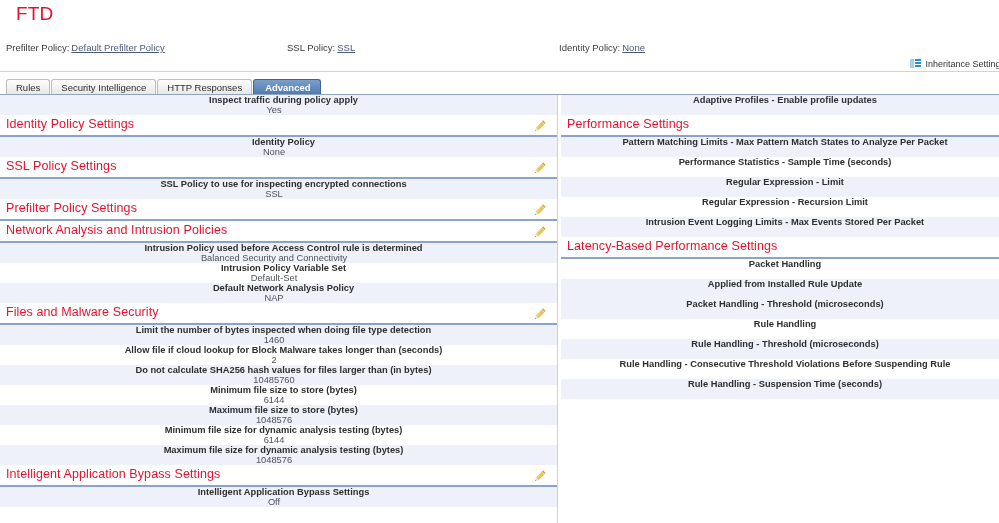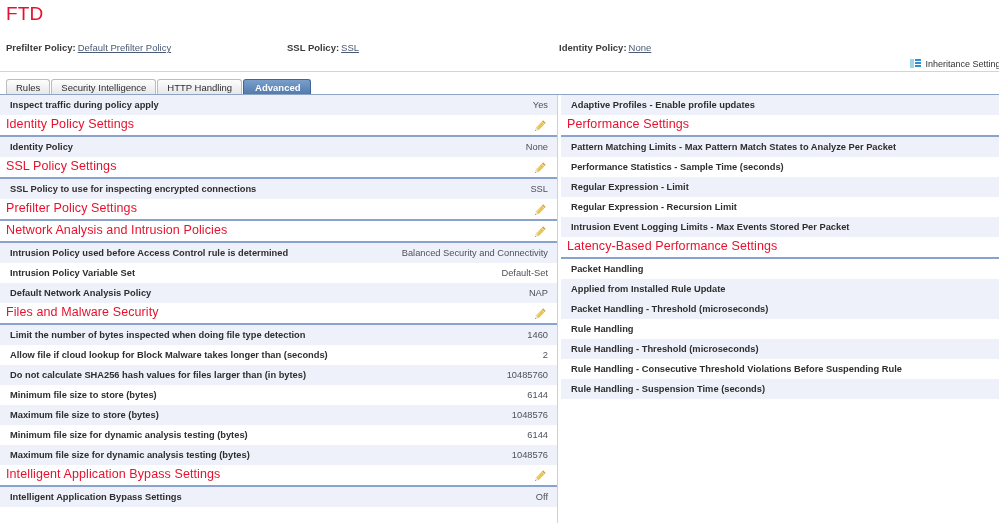--- a/index.html
+++ b/index.html
@@ -12,40 +12,40 @@
   }
   #app {
     position: relative;
     width: 999px; height: 523px;
     background: #ffffff;
   }
 
   
   .page-title {
     position: absolute;
-    left: 6px; top: 3px;
+    left: 16px; top: 3px;
     font-size: 19px;
     color: #e8112d;
     font-weight: 400;
     letter-spacing: 0.2px;
   }
 
   .policy-bar {
     position: absolute;
     left: 0; top: 40px;
     width: 999px; height: 16px;
   }
   .pol {
     position: absolute;
     font-size: 9.5px;
     white-space: nowrap;
     line-height: 12px;
   }
   .pol .lbl {
-    font-weight: bold;
+    font-weight: normal;
     color: #3b3b3b;
   }
   .pol .lnk {
     color: #4a5a74;
     text-decoration: underline;
     cursor: pointer;
     margin-left: 2px;
   }
   #pol-prefilter { left: 6px; top: 2px; }
   #pol-ssl { left: 287px; top: 2px; }
@@ -167,20 +167,21 @@
   
   .pencil { display: block; width: 13px; height: 13px; }
 
   
   .row {
     position: relative;
     height: 20px;
     display: flex;
     align-items: center;
     background: #ffffff;
+    flex-direction: column;
   }
   .row.alt { background: #eef1f9; }
   .row .k {
     font-size: 9.3px;
     font-weight: bold;
     color: #2e2e2e;
     padding-left: 10px;
     white-space: nowrap;
     flex: 1 1 auto;
     overflow: hidden;
@@ -220,21 +221,21 @@
         <i class="bar4"></i>
     </span>
     <span>Inheritance Settings</span>
   </div>
 
   <div class="hdr-rule"></div>
 
   <div class="tabs" id="tabs">
       <div class="tab">Rules</div>
       <div class="tab">Security Intelligence</div>
-      <div class="tab">HTTP Handling</div>
+      <div class="tab">HTTP Responses</div>
       <div class="tab active">Advanced</div>
     </div>
   <div class="tabs-underline"></div>
 
   <div class="col" id="col-left">
       <div class="row alt">
         <div class="k">Inspect traffic during policy apply</div>
         <div class="v">Yes</div>
       </div>
       <div class="sec">

